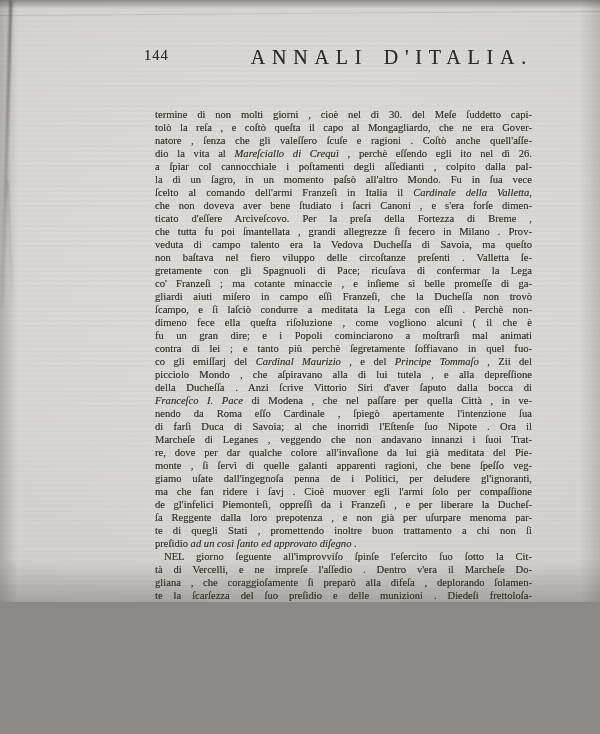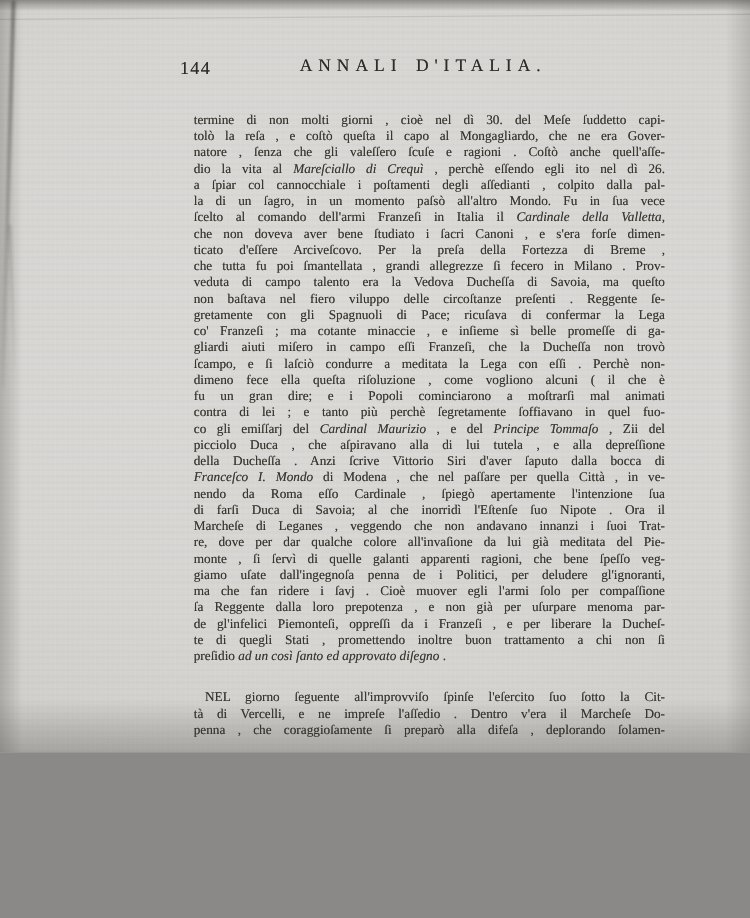--- a/index.html
+++ b/index.html
@@ -31,29 +31,29 @@
                 filter:blur(1.2px); transform:rotate(-2deg); }
   .crease-top { position:absolute; left:0; right:0; top:13px; height:1px;
                 background:rgba(50,49,47,.12); transform:rotate(-.4deg); }
   .smudge     { position:absolute; left:160px; top:608px; width:26px; height:9px;
                 background:rgba(80,76,68,.16); filter:blur(1.6px); border-radius:40%; }
 
   .header { position:absolute; left:144px; top:46px; width:389px; height:20px;
             color:#2f2b26; }
   .page-number { position:absolute; left:0; top:1px; font-size:14.5px; letter-spacing:1px;
                  text-shadow:0 0 .5px rgba(42,38,32,.55); }
-  .running-title { text-align:center; font-size:14px; letter-spacing:.34em; word-spacing:.18em;
+  .running-title { text-align:right; font-size:20px; letter-spacing:.34em; word-spacing:.18em;
                  text-shadow:0 0 .5px rgba(42,38,32,.55); white-space:nowrap; }
 
-  .text-block { position:absolute; left:155px; top:90px; width:377px; color:#39352f;
+  .text-block { position:absolute; left:155px; top:108px; width:377px; color:#39352f;
                 font-size:10.6px; text-shadow:0 0 .45px rgba(45,40,33,.55); }
   .line   { height:13px; line-height:13px; text-align:justify; text-align-last:justify;
             white-space:nowrap; overflow:visible; }
   .line.short  { text-align-last:left; white-space:normal; }
-  .line.indent { text-indent:9px;margin-top:20px; }
+  .line.indent { text-indent:9px; }
   .it     { font-style:italic; }
   .catchword { height:13px; line-height:13px; text-align:right; padding-right:11px;
                color:#39352f; font-size:10px; text-shadow:0 0 .45px rgba(45,40,33,.55); }
 </style>
 </head>
 <body>
 
 <div class="scan">
   <div class="paper-texture"></div>
   <div class="edge-top"></div>
@@ -75,42 +75,43 @@
       <div class="line"><span>tolò la reſa , e coſtò queſta il capo al Mongagliardo, che ne era Gover-</span></div>
       <div class="line"><span>natore , ſenza che gli valeſſero ſcuſe e ragioni . Coſtò anche quell'aſſe-</span></div>
       <div class="line"><span>dio la vita al </span><span class="it">Mareſciallo di Crequì</span><span> , perchè eſſendo egli ito nel dì 26.</span></div>
       <div class="line"><span>a ſpiar col cannocchiale i poſtamenti degli aſſedianti , colpito dalla pal-</span></div>
       <div class="line"><span>la di un ſagro, in un momento paſsò all'altro Mondo. Fu in ſua vece</span></div>
       <div class="line"><span>ſcelto al comando dell'armi Franzeſi in Italia il </span><span class="it">Cardinale della Valletta</span><span>,</span></div>
       <div class="line"><span>che non doveva aver bene ſtudiato i ſacri Canoni , e s'era forſe dimen-</span></div>
       <div class="line"><span>ticato d'eſſere Arciveſcovo. Per la preſa della Fortezza di Breme ,</span></div>
       <div class="line"><span>che tutta fu poi ſmantellata , grandi allegrezze ſi fecero in Milano . Prov-</span></div>
       <div class="line"><span>veduta di campo talento era la Vedova Ducheſſa di Savoia, ma queſto</span></div>
-      <div class="line"><span>non baſtava nel fiero viluppo delle circoſtanze preſenti . Reggente ſe-</span></div>
+      <div class="line"><span>non baſtava nel fiero viluppo delle circoſtanze preſenti . Valletta ſe-</span></div>
       <div class="line"><span>gretamente con gli Spagnuoli di Pace; ricuſava di confermar la Lega</span></div>
       <div class="line"><span>co' Franzeſi ; ma cotante minaccie , e inſieme sì belle promeſſe di ga-</span></div>
       <div class="line"><span>gliardi aiuti miſero in campo eſſi Franzeſi, che la Ducheſſa non trovò</span></div>
       <div class="line"><span>ſcampo, e ſi laſciò condurre a meditata la Lega con eſſi . Perchè non-</span></div>
       <div class="line"><span>dimeno fece ella queſta riſoluzione , come vogliono alcuni ( il che è</span></div>
       <div class="line"><span>fu un gran dire; e i Popoli cominciarono a moſtrarſi mal animati</span></div>
       <div class="line"><span>contra di lei ; e tanto più perchè ſegretamente ſoffiavano in quel fuo-</span></div>
       <div class="line"><span>co gli emiſſarj del </span><span class="it">Cardinal Maurizio</span><span> , e del </span><span class="it">Principe Tommaſo</span><span> , Zii del</span></div>
-      <div class="line"><span>picciolo Duca , che aſpiravano alla di lui tutela , e alla depreſſione</span></div>
+      <div class="line"><span>picciolo Mondo , che aſpiravano alla di lui tutela , e alla depreſſione</span></div>
       <div class="line"><span>della Ducheſſa . Anzi ſcrive Vittorio Siri d'aver ſaputo dalla bocca di</span></div>
-      <div class="line"><span class="it">Franceſco I. Mondo</span><span> di Modena , che nel paſſare per quella Città , in ve-</span></div>
+      <div class="line"><span class="it">Franceſco I. Pace</span><span> di Modena , che nel paſſare per quella Città , in ve-</span></div>
       <div class="line"><span>nendo da Roma eſſo Cardinale , ſpiegò apertamente l'intenzione ſua</span></div>
       <div class="line"><span>di farſi Duca di Savoia; al che inorridì l'Eſtenſe ſuo Nipote . Ora il</span></div>
       <div class="line"><span>Marcheſe di Leganes , veggendo che non andavano innanzi i ſuoi Trat-</span></div>
       <div class="line"><span>re, dove per dar qualche colore all'invaſione da lui già meditata del Pie-</span></div>
       <div class="line"><span>monte , ſi ſervì di quelle galanti apparenti ragioni, che bene ſpeſſo veg-</span></div>
       <div class="line"><span>giamo uſate dall'ingegnoſa penna de i Politici, per deludere gl'ignoranti,</span></div>
       <div class="line"><span>ma che fan ridere i ſavj . Cioè muover egli l'armi ſolo per compaſſione</span></div>
+      <div class="line"><span>de gl'infelici Piemonteſi, oppreſſi da i Franzeſi , e per liberare la Ducheſ-</span></div>
       <div class="line"><span>ſa Reggente dalla loro prepotenza , e non già per uſurpare menoma par-</span></div>
-      <div class="line"><span>de gl'infelici Piemonteſi, oppreſſi da i Franzeſi , e per liberare la Ducheſ-</span></div>
       <div class="line"><span>te di quegli Stati , promettendo inoltre buon trattamento a chi non ſi</span></div>
       <div class="line short"><span>preſidio </span><span class="it">ad un così ſanto ed approvato diſegno</span><span> .</span></div>
       <div class="line indent"><span>NEL giorno ſeguente all'improvviſo ſpinſe l'eſercito ſuo ſotto la Cit-</span></div>
       <div class="line"><span>tà di Vercelli, e ne impreſe l'aſſedio . Dentro v'era il Marcheſe Do-</span></div>
-      <div class="line"><span>penna , che coraggioſamente ſi preparò alla difeſa , deplorando ſolamen-</span></div>
+      <div class="line"><span>gliana , che coraggioſamente ſi preparò alla difeſa , deplorando ſolamen-</span></div>
+      <div class="line"><span>te la ſcarſezza del ſuo preſidio e delle munizioni . Diedeſi frettoloſa-</span></div>
     </div>
 
   <div class="catchword" style="position:absolute; left:155px; top:612px; width:377px;">men-</div>
 </div>
 
 </body></html>

